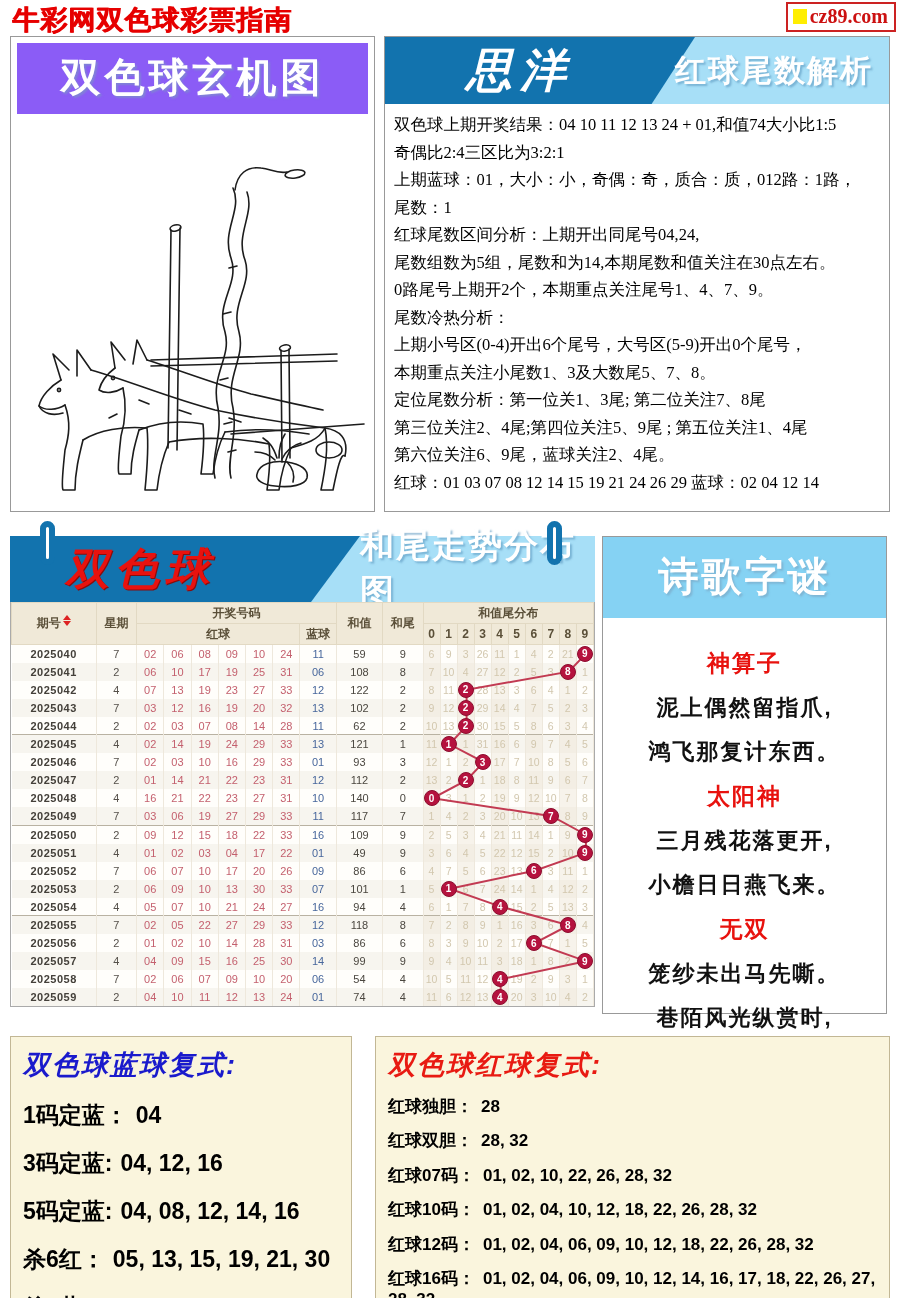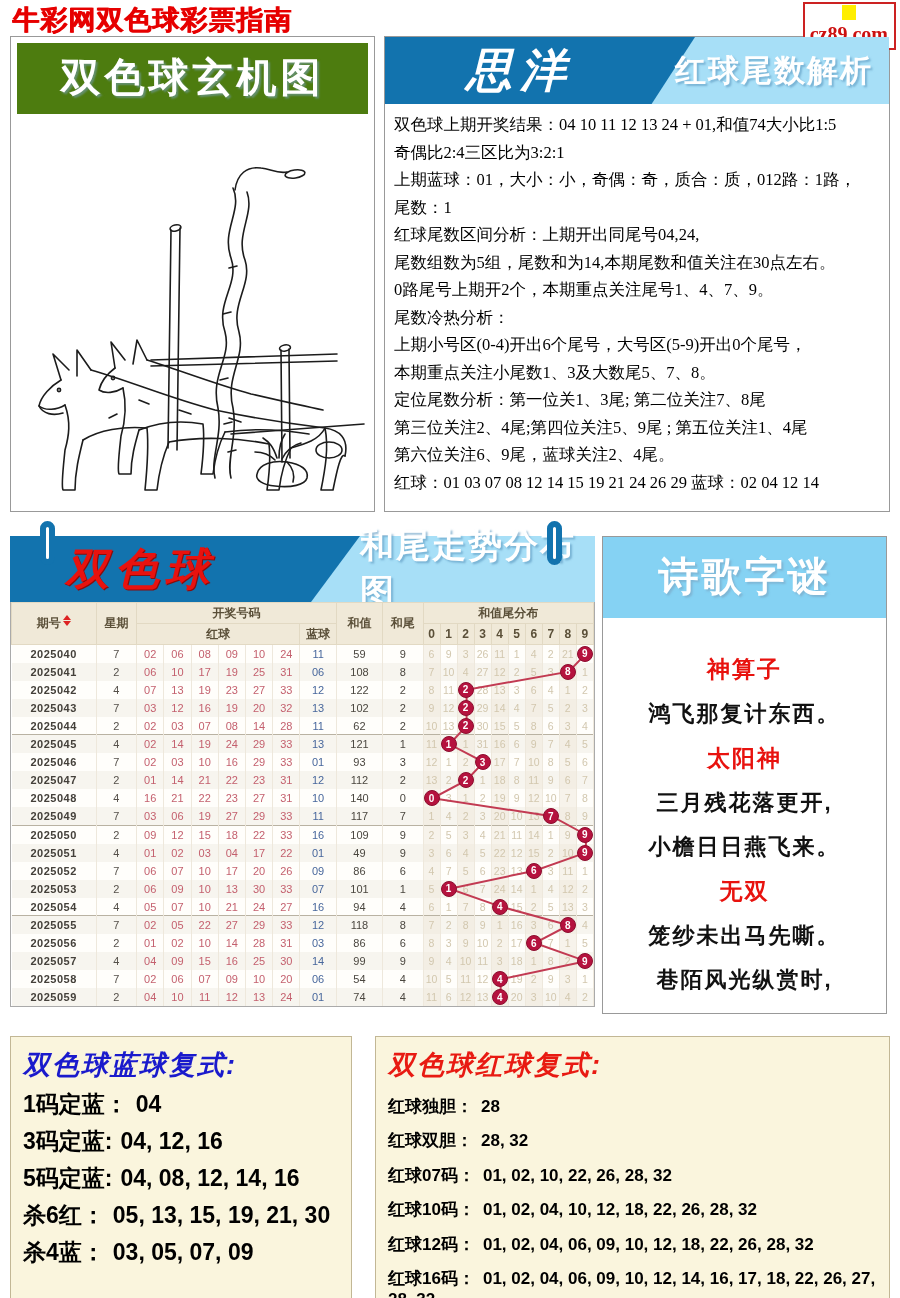--- a/index.html
+++ b/index.html
@@ -4,32 +4,32 @@
 <style>
   * { margin:0; padding:0; box-sizing:border-box; }
   html,body { width:900px; background:#fff; font-family:"Liberation Sans", sans-serif; }
   body { position:relative; height:1298px; overflow:hidden; }
 
   
   .topbar { position:relative; height:34px;padding-left:34px; }
   .page-title { position:absolute; left:12px; top:2px; font-size:27px; font-weight:900; color:#e60000;
                 letter-spacing:1px; text-shadow:1px 0 0 #e60000; }
   .logo { position:absolute; right:4px; top:2px; border:2px solid #cc2222; background:#fff;
-          padding:1px 6px 2px 5px; display:flex; align-items:center; gap:3px;flex-direction:column; }
+          padding:1px 6px 2px 5px; display:flex; align-items:center; gap:3px; }
   .logo .sq { width:14px; height:15px; background:#ffee00; display:inline-block; }
   .logo .txt { color:#cc1111; font-family:"Liberation Serif", serif; font-weight:bold; font-size:20px; }
 
   
   .row { display:flex; align-items:stretch; }
   .top-section { margin:2px 10px 0 10px; gap:9px; height:476px; }
   .panel { border:1px solid #999; background:#fff; }
 
   
   .mystic { width:365px; padding:6px; }
-  .mystic-header { background:#4d7c0f; color:#fff; font-size:40px; font-weight:900; text-align:center;
+  .mystic-header { background:#8b5cf6; color:#fff; font-size:40px; font-weight:900; text-align:center;
                    letter-spacing:4px; padding:7px 0 9px 0; text-shadow:2px 2px 2px rgba(120,160,190,.55); }
   .mystic-art { display:flex; justify-content:center; align-items:flex-end; height:388px; }
 
   
   .analysis { flex:1; }
   .analysis-banner { position:relative; height:67px; background:#a7dff7; overflow:hidden; }
   .analysis-brand { position:absolute; left:0; top:0; bottom:0; width:310px; background:#1273ae;
                     clip-path:polygon(0 0,100% 0,86% 100%,0 100%); color:#fff; font-size:46px; font-weight:900;
                     display:flex; align-items:center; justify-content:center; padding-right:40px; letter-spacing:8px;
                     font-style:italic; }
@@ -76,33 +76,33 @@
   .sort-arrows i.down { border-top:5px solid #d22; }
   .tail-circle { position:relative; z-index:3; display:inline-flex; width:16px; height:16px; border-radius:50%;
                  background:#b5123e; border:1px solid #8c0e2f; color:#fff; font-weight:bold; font-size:10px;
                  align-items:center; justify-content:center; }
   svg.trend-overlay { position:absolute; left:0; top:0; z-index:2; pointer-events:none; }
 
   
   .poem { width:285px; border:1px solid #999; height:478px; }
   .poem-header { background:#85d2f3; color:#fff; font-size:40px; font-weight:900; text-align:center;
                  letter-spacing:3px; padding:12px 0 14px 0; text-shadow:2px 2px 2px rgba(120,160,190,.55); }
-  .poem-body { padding:26px 6px; text-align:center; }
+  .poem-body { padding:20px 6px; text-align:center; }
   .poem-title { color:#e8120e; font-size:23px; font-weight:900; margin:10px 0 6px 0; letter-spacing:2px; }
   .poem-line { color:#111; font-size:22px; font-weight:900; margin:14px 0; letter-spacing:2px; }
 
   
   .bottom-section { margin:14px 10px 0 10px; gap:23px; height:268px; align-items:stretch; }
   .combo { background:#faf5dd; border:1px solid #c2b795; padding:8px 12px; }
   .combo-blue { width:342px; }
   .combo-red { flex:1; }
   .combo-title { font-weight:900; font-style:italic; font-size:27px; letter-spacing:2px; margin:2px 0 6px 0; }
   .combo-blue .combo-title { color:#1a1acc; }
   .combo-red .combo-title { color:#e81a12; }
-  .combo-blue .combo-line { font-size:23px; color:#000; margin:6px 0; font-weight:bold; }
+  .combo-blue .combo-line { font-size:23px; color:#000; margin:17px 0; font-weight:bold; }
   .combo-red .combo-line { font-size:17px; color:#000; margin:11.5px 0; font-weight:bold; }
   .combo-line .lbl { margin-right:8px; }
 
   .art-svg path, .art-svg line, .art-svg ellipse, .art-svg circle { fill:none; stroke:#1c1c1c; stroke-width:1.6;
         stroke-linecap:round; stroke-linejoin:round; }
 </style>
 </head>
 <body>
 
 <div class="topbar">
@@ -719,20 +719,21 @@
     <svg class="trend-overlay" width="585" height="405">
           <polyline points="574.890625,51.796875 557.78125,69.640625 455.59375,87.734375 455.59375,105.828125 455.59375,123.671875 438.5625,142.265625 472.625,160.109375 455.59375,178.203125 421.53125,196.296875 540.75,214.140625 574.890625,232.734375 574.890625,250.578125 523.71875,268.671875 438.5625,286.765625 489.65625,304.609375 557.78125,323.203125 523.71875,341.046875 574.890625,359.140625 489.65625,377.234375 489.65625,395.328125" fill="none" stroke="#c23a52" stroke-width="2"></polyline>
         </svg>
       </div>
   </div>
 
   <div class="poem">
     <div class="poem-header">诗歌字谜</div>
     <div class="poem-body" id="poem-body">
         <div class="poem-title">神算子</div>
+        <div class="poem-line">泥上偶然留指爪,</div>
         <div class="poem-line">鸿飞那复计东西。</div>
         <div class="poem-title">太阳神</div>
         <div class="poem-line">三月残花落更开,</div>
         <div class="poem-line">小檐日日燕飞来。</div>
         <div class="poem-title">无双</div>
         <div class="poem-line">笼纱未出马先嘶。</div>
         <div class="poem-line">巷陌风光纵赏时,</div>
       </div>
   </div>
 </div>

